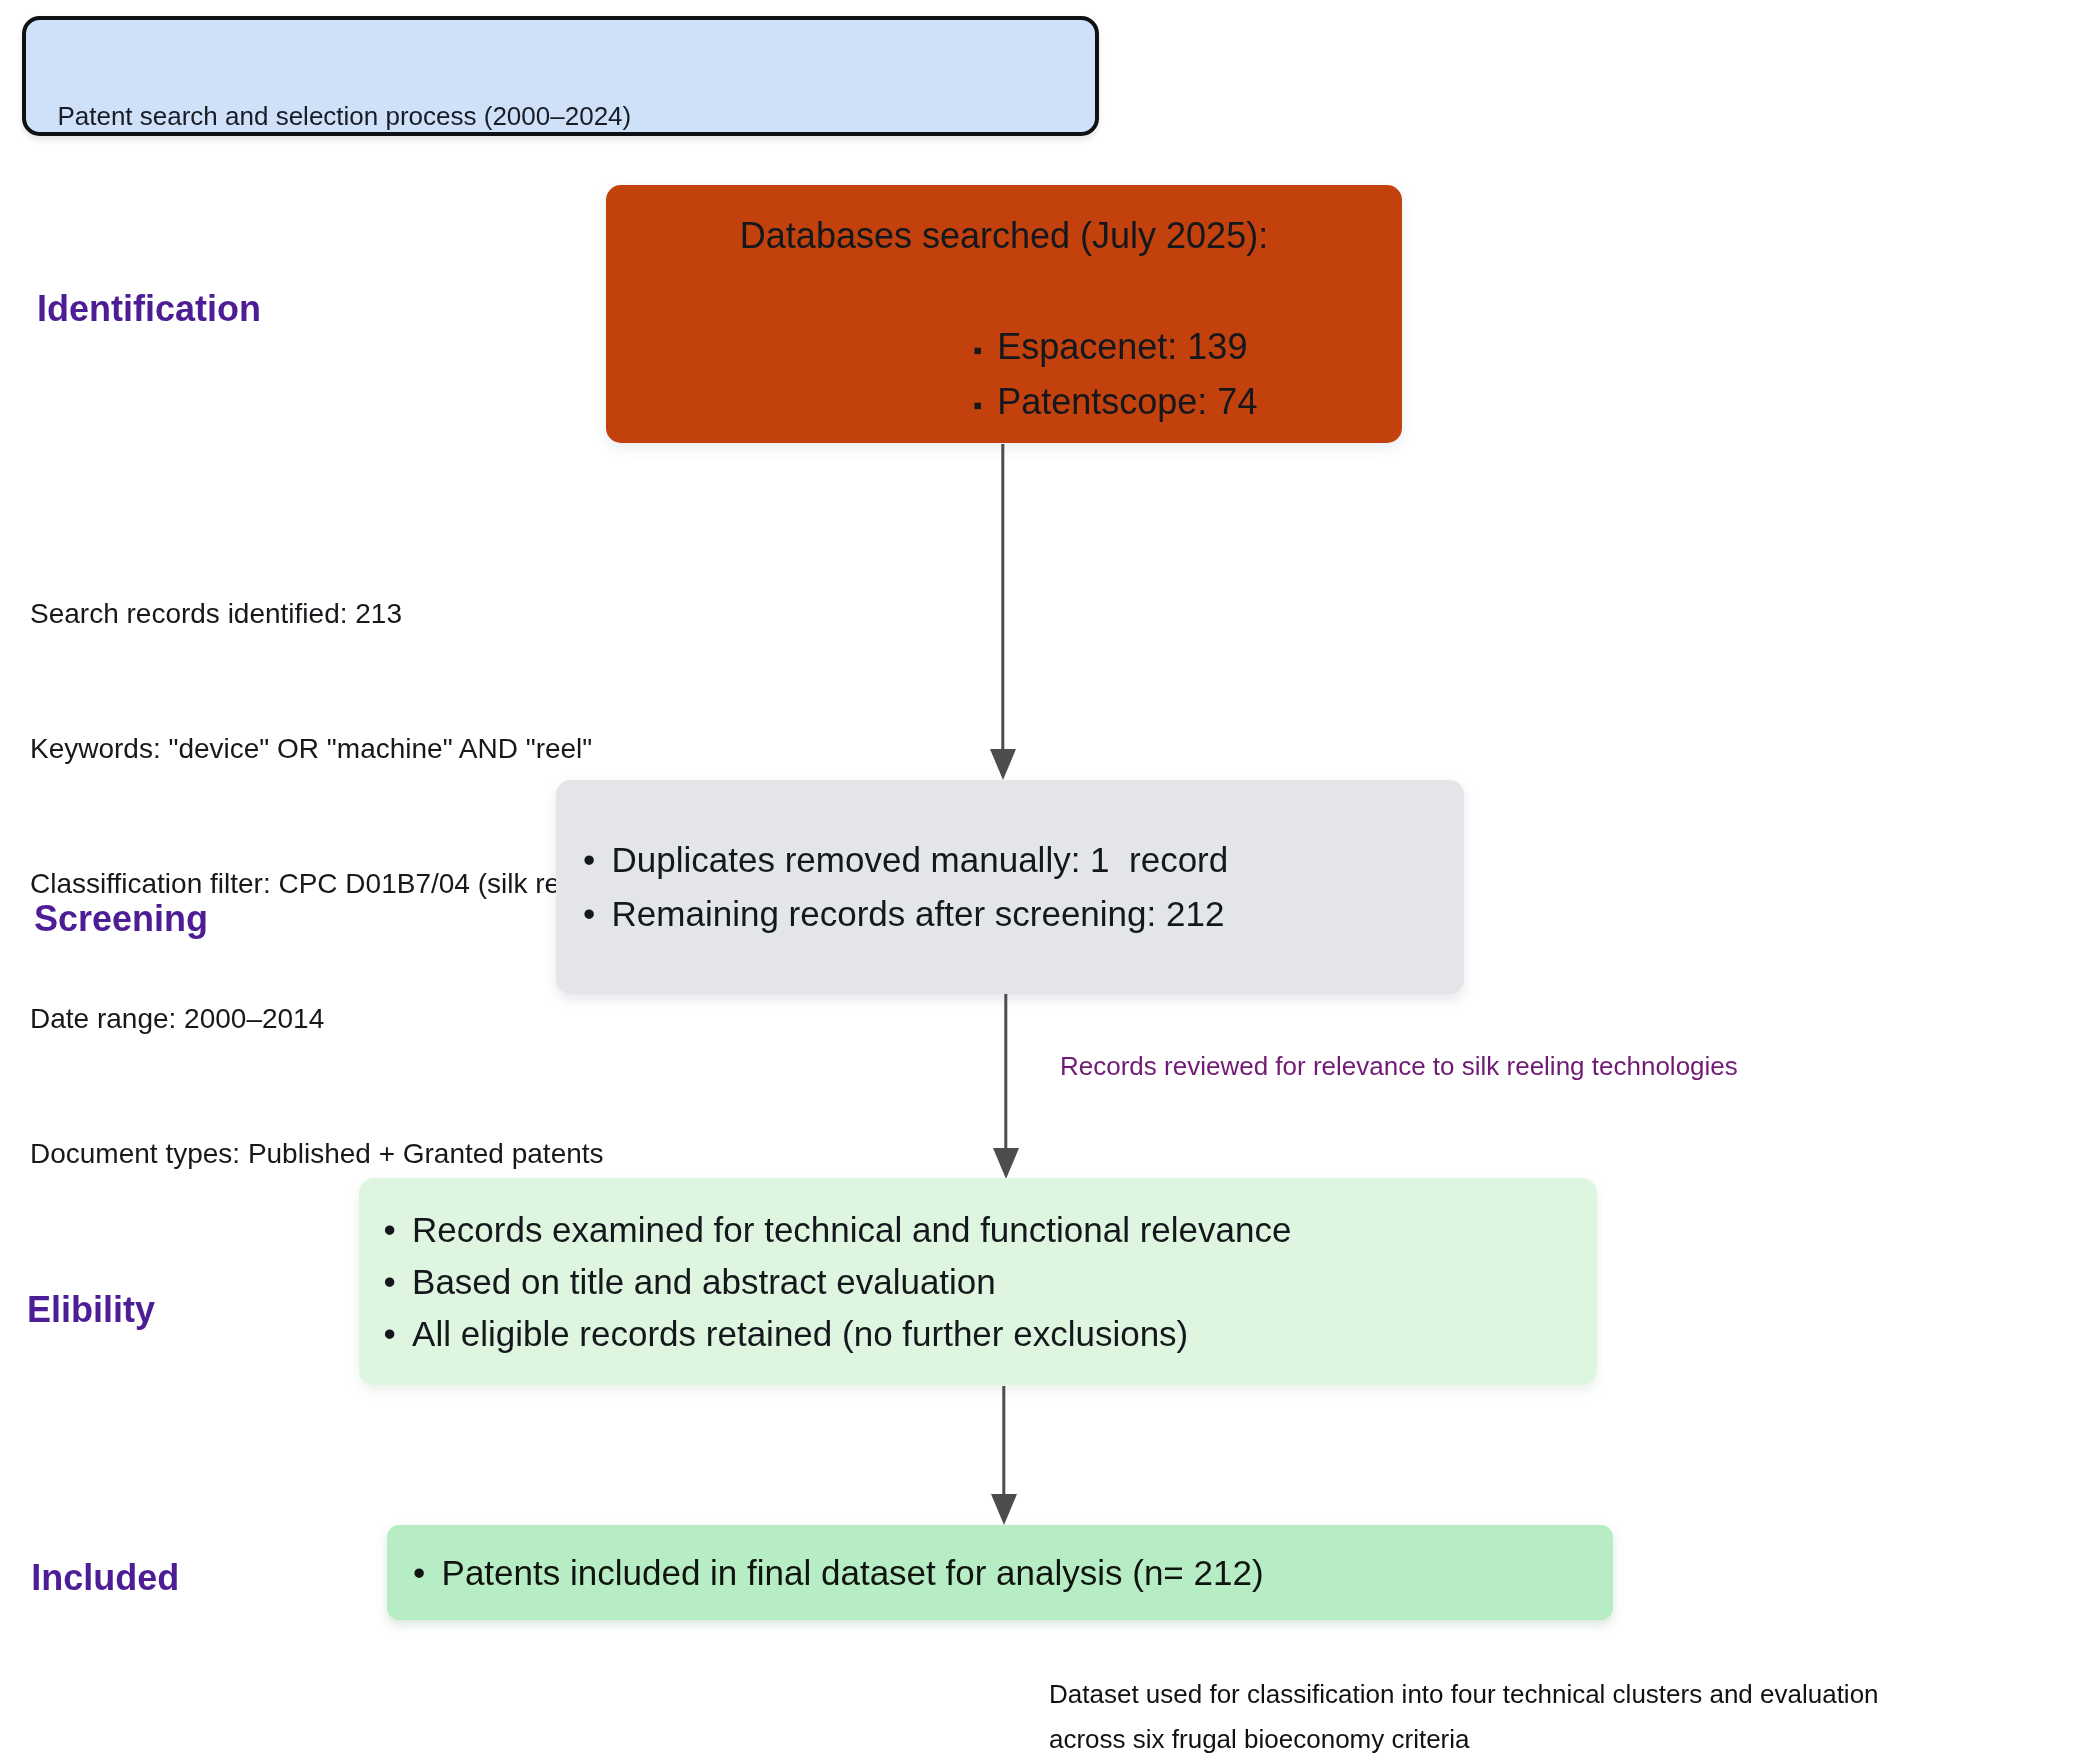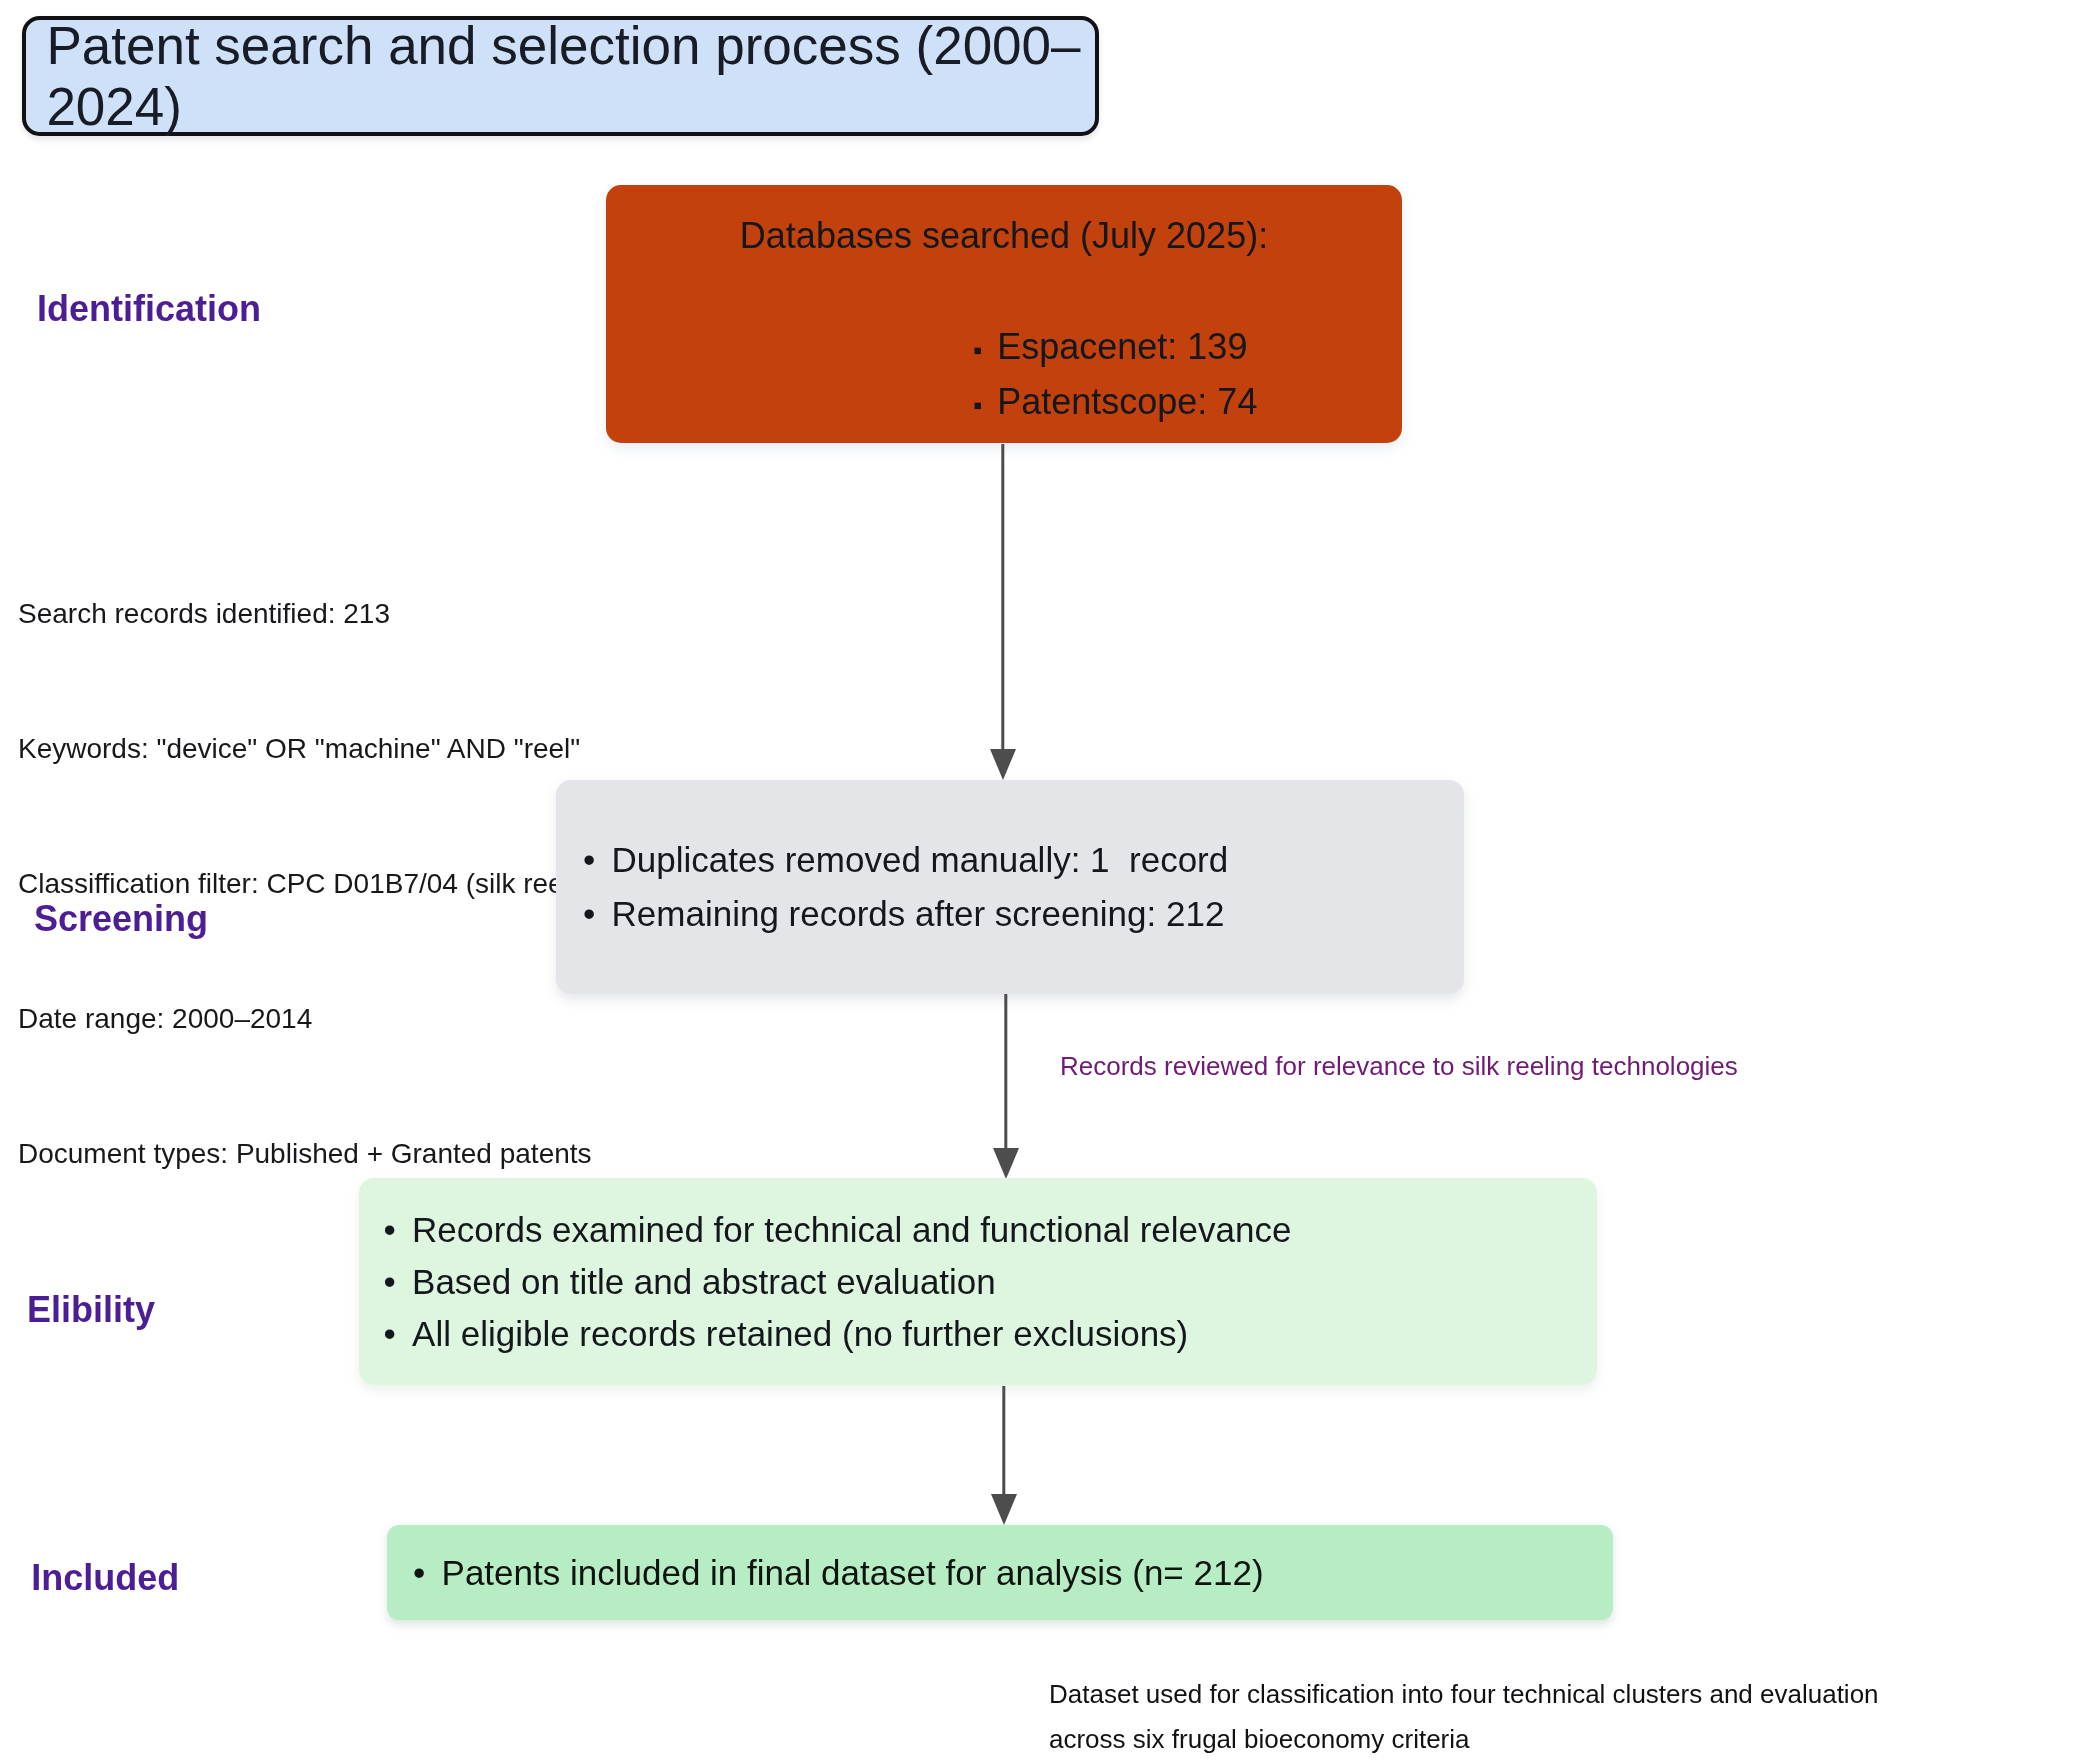--- a/index.html
+++ b/index.html
@@ -15,23 +15,23 @@
 
   
   .title-box {
     position: absolute;
     left: 22.4px; top: 15.6px;
     width: 1077px; height: 120px;
     background: #cfe1f8;
     border: 4.1px solid #0f1115;
     border-radius: 17.7px;
     box-sizing: border-box;
-    display: flex; align-items: center;
-    padding-left: 20px;
-    font-size: 53px;
+    display: flex; align-items: flex-end;
+    padding-left: 31px;
+    font-size: 26px;
     color: #171c26;
     box-shadow: 0 3.4px 6.8px rgba(0,0,0,0.10);
   }
 
   
   .stage-label {
     position: absolute;
     font-size: 36px;
     font-weight: 700;
     color: #4c1d95;
@@ -62,21 +62,21 @@
     font-size: 36px; color: #14171c;
   }
   .db-list li { display: flex; align-items: baseline; line-height: 51px; white-space: pre-wrap; }
   .blt { flex: 0 0 auto; }
   .blt.sq { font-size: 26px; margin-right: 15px; }
   .blt.rd { margin-right: 16.3px; }
 
   
   .notes {
     position: absolute;
-    left: 18px; top: 501px;
+    left: 30px; top: 501px;
     font-size: 28px; line-height: 45px;
     color: #16181c;
     white-space: pre-wrap;
   }
 
   
   .arrow { position: absolute; width: 31px; }
   .arrow .line {
     position: absolute; left: 50%; transform: translateX(-50%);
     width: 3.4px; background: #4d4d4d; top: 0;

